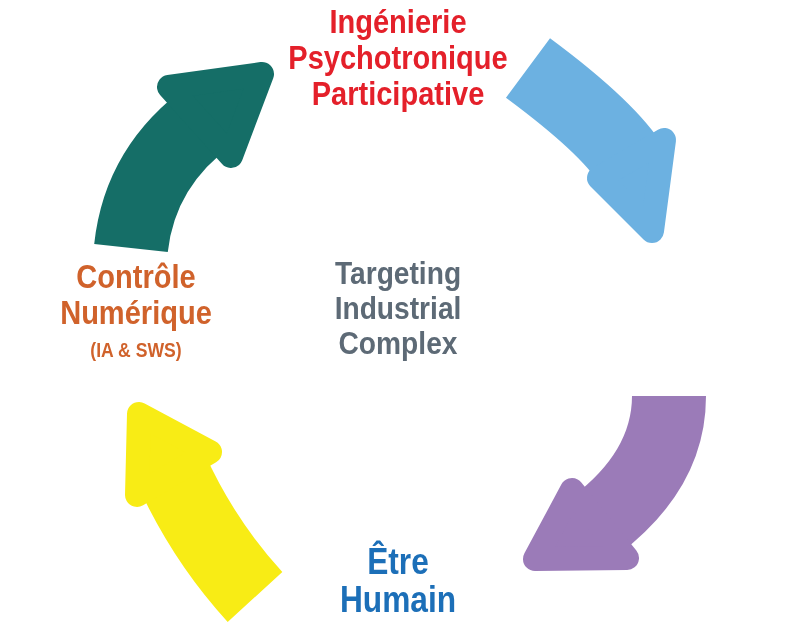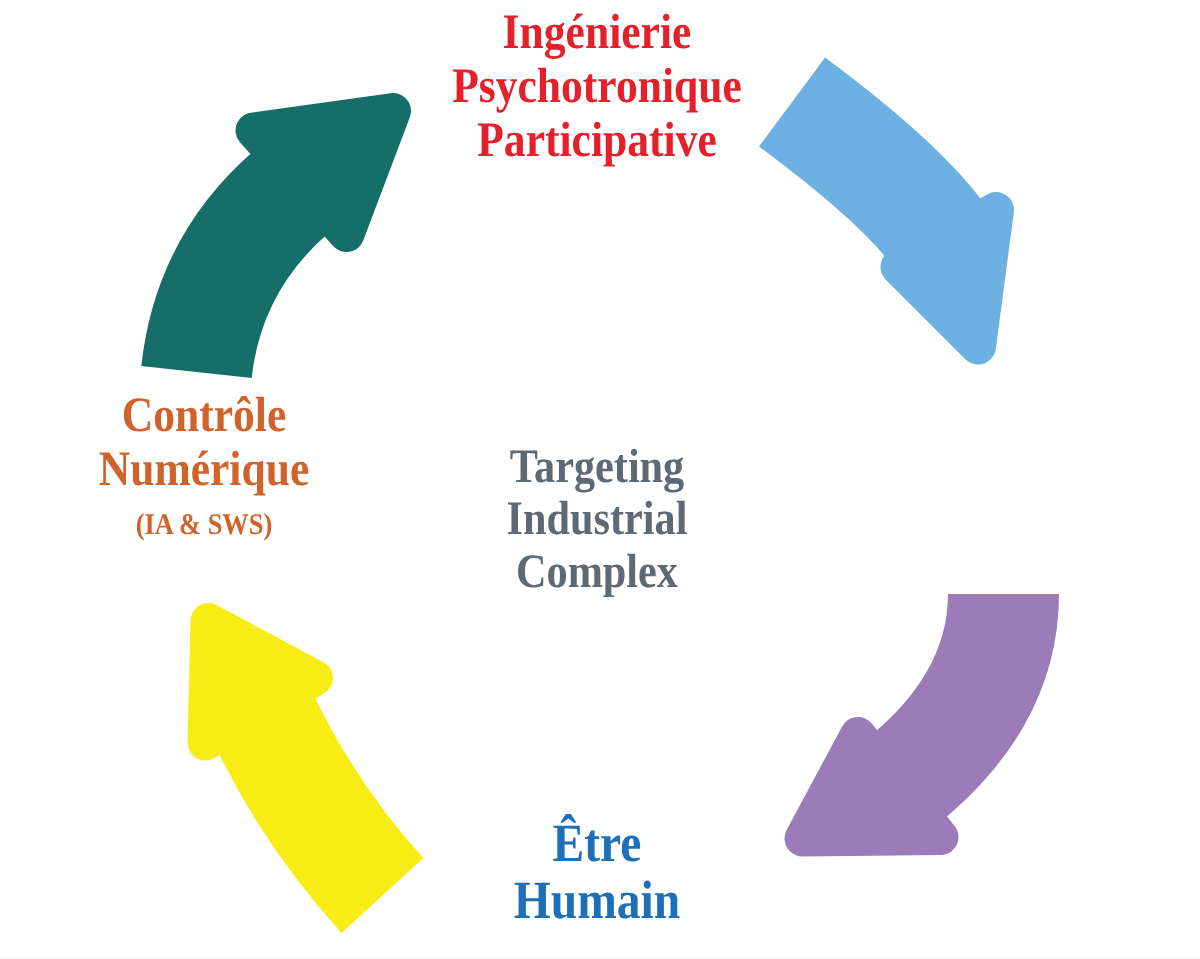--- a/index.html
+++ b/index.html
@@ -11,33 +11,33 @@
     font-family: "Liberation Sans", sans-serif;
   }
   .arrows-svg { position: absolute; left: 0; top: 0; }
   .node {
     position: absolute;
     font-weight: bold;
     text-align: center;
   }
   .squeeze { transform: scaleX(0.88); transform-origin: 50% 0; }
   .node-top    { left: 228px; top: 4px;   width: 340px; font-size: 33px; line-height: 36px; }
-  .node-center { left: 238px; top: 256px; width: 320px; font-size: 32px; line-height: 35px; margin-top: 37px; }
+  .node-center { left: 238px; top: 256px; width: 320px; font-size: 32px; line-height: 35px; }
   .node-right  { left: 540px; top: 249px; width: 260px; font-size: 33px; line-height: 35px; }
   .node-left   { left: 6px;   top: 259px; width: 260px; font-size: 33px; line-height: 36px; }
   .node-bottom { left: 268px; top: 543px; width: 260px; font-size: 36px; line-height: 38px; }
   .sub { font-size: 19px; line-height: 22px; }
   .node-right .sub { margin-top: 5px; }
   .node-left  .sub { margin-top: 8px; font-size: 20px; }
   .line, .sub { white-space: nowrap; }
 </style>
 </head>
 <body>
 
-<div class="canvas" style="background-color: rgb(255, 255, 255); font-family: Liberation Serif, serif;">
+<div class="canvas" style="background-color: rgb(255, 255, 255);">
 
   <svg class="arrows-svg" width="800" height="639" viewBox="0 0 800 639" aria-hidden="true">
 
     <g>
       <path d="M131,248 Q140,165 212,114" fill="none" stroke-width="74" stroke="#156e67"></path>
       <path d="M262,74 L169,87 L231,156 Z" stroke-width="24" stroke-linejoin="round" fill="#156e67" stroke="#156e67"></path>
     </g>
 
     <g>
       <path d="M528,68 Q609,128 632,166" fill="none" stroke-width="74" stroke="#6cb1e1"></path>

